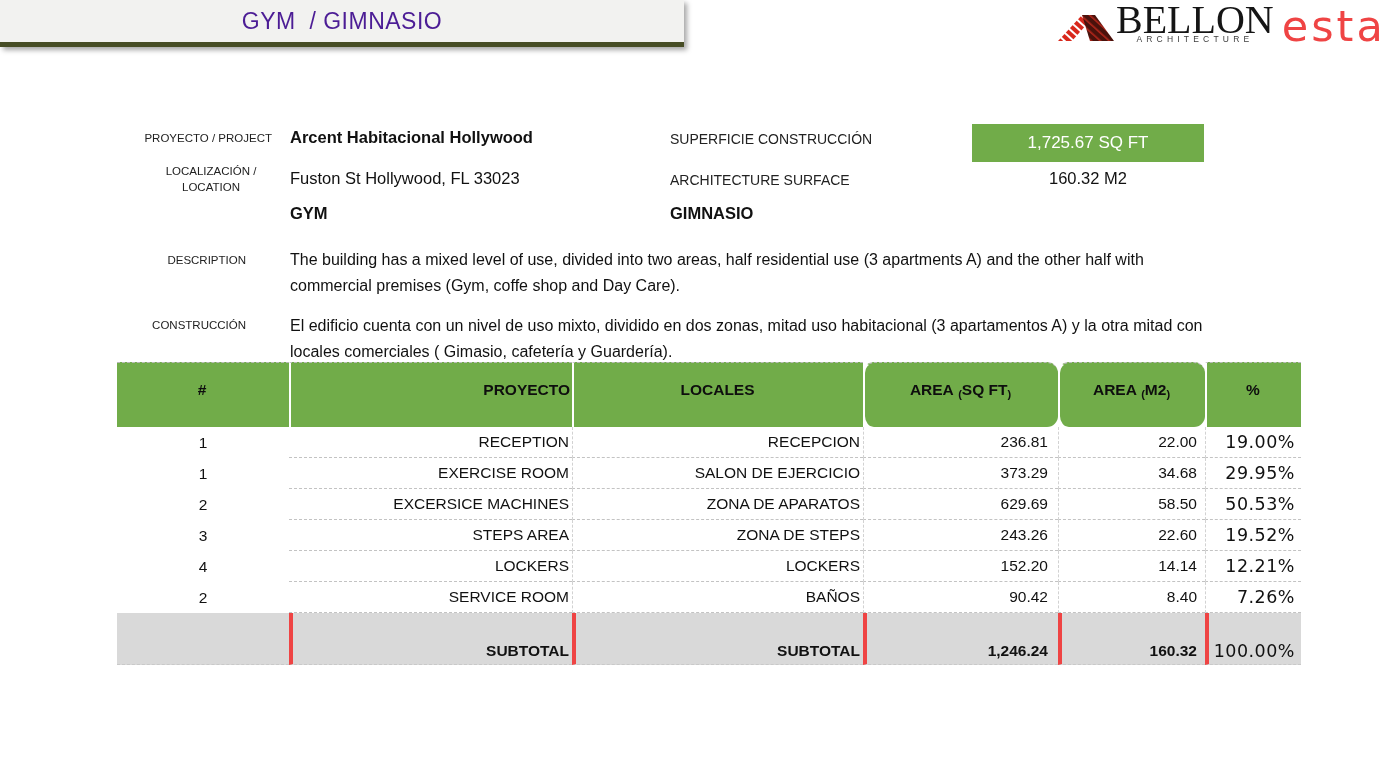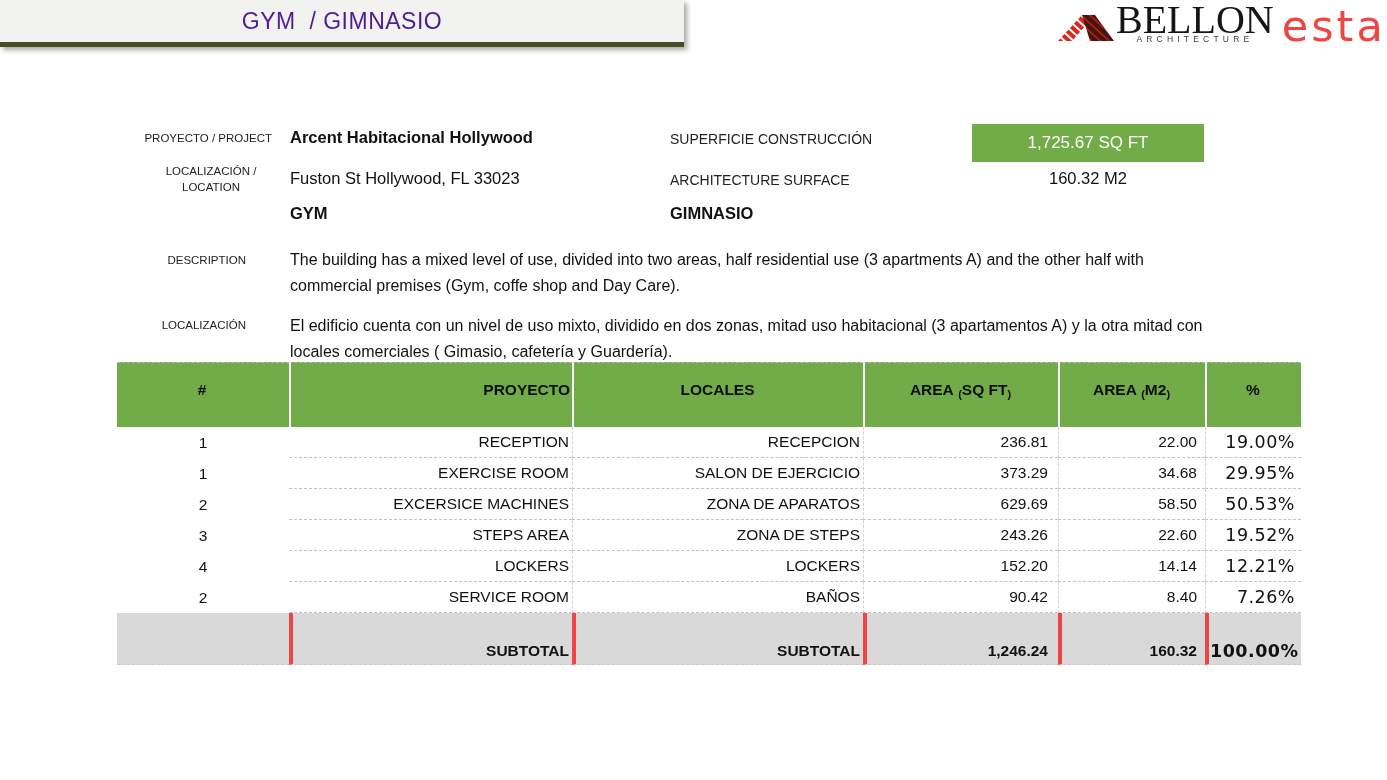--- a/index.html
+++ b/index.html
@@ -57,42 +57,42 @@
     border-collapse:separate;border-spacing:0;table-layout:fixed;
   }
   .areas-table th{
     background:#71AC49;height:54px;vertical-align:middle;padding:0 2px 10px 0;
     font-size:15.5px;font-weight:bold;color:#0e0e0e;border-left:2px solid #ffffff;
     border-top:1px dashed #b9b9b9;
   }
   .areas-table th:first-child{border-left:none;}
   .th-num,.th-locales,.th-area,.th-pct{text-align:center;}
   .th-locations{text-align:right;}
-  .th-area{font-size:17px;}
+  .th-area{font-size:17px;border-radius:11px;}
   .th-pct{font-size:17px;}
   .paren{font-size:11px;position:relative;top:3px;font-weight:bold;}
   .areas-table td{
     height:28px;line-height:26px;font-size:15.5px;color:#111;
     white-space:nowrap;overflow:hidden;
   }
   tr.data-row td{border-bottom:1px dashed #c3c3c3;}
   tr.data-row td.c1{border-bottom:none;}
   td.c3,td.c4,td.c5,td.c6{border-left:1px dashed #d2d2d2;}
   td.c1{text-align:center;}
   td.c2,td.c3{text-align:right;padding-right:3px;}
   td.c4{text-align:right;padding-right:10px;}
   td.c5{text-align:right;padding-right:8px;}
   td.c6{text-align:right;padding-right:6px;font-family:"DejaVu Sans",sans-serif;font-size:17.5px;letter-spacing:.5px;}
   tr.subtotal-row td{
     background:#D9D9D9;height:48px;vertical-align:bottom;font-weight:bold;
     border-left:4px solid #ef4444;border-bottom:1px dashed #c9c9c9;
     padding-bottom:2px;line-height:22px;
   }
   tr.subtotal-row td:first-child{border-left:none;}
-  tr.subtotal-row td.c6{font-weight:bold;}
+  tr.subtotal-row td.c6{font-weight:normal;}
 </style>
 </head>
 <body>
 
 <div class="slide">
 
   <div class="titlebar">
     <span class="title">GYM  / GIMNASIO</span>
   </div>
 
@@ -132,21 +132,21 @@
 
   <div class="lbl lbl-superficie">SUPERFICIE CONSTRUCCIÓN</div>
   <div class="lbl lbl-construction">ARCHITECTURE SURFACE</div>
   <div class="val bold val-gimnasio">GIMNASIO</div>
 
   <div class="green-box">1,725.67 SQ FT</div>
   <div class="val m2-value">160.32 M2</div>
 
   <div class="lbl lbl-desc-en">DESCRIPTION</div>
   <div class="desc-text desc-en">The building has a mixed level of use, divided into two areas, half residential use (3 apartments A) and the other half with commercial premises (Gym, coffe shop and Day Care).</div>
-  <div class="lbl lbl-desc-es">LOCALIZACIÓN</div>
+  <div class="lbl lbl-desc-es">CONSTRUCCIÓN</div>
   <div class="desc-text desc-es">El edificio cuenta con un nivel de uso mixto, dividido en dos zonas,  mitad uso habitacional (3 apartamentos A) y la otra mitad con locales comerciales ( Gimasio, cafetería y Guardería).</div>
 
   <table class="areas-table">
     <colgroup>
       <col style="width:172px">
         <col style="width:283px">
         <col style="width:291px">
       <col style="width:195px">
         <col style="width:147px">
         <col style="width:96px">

